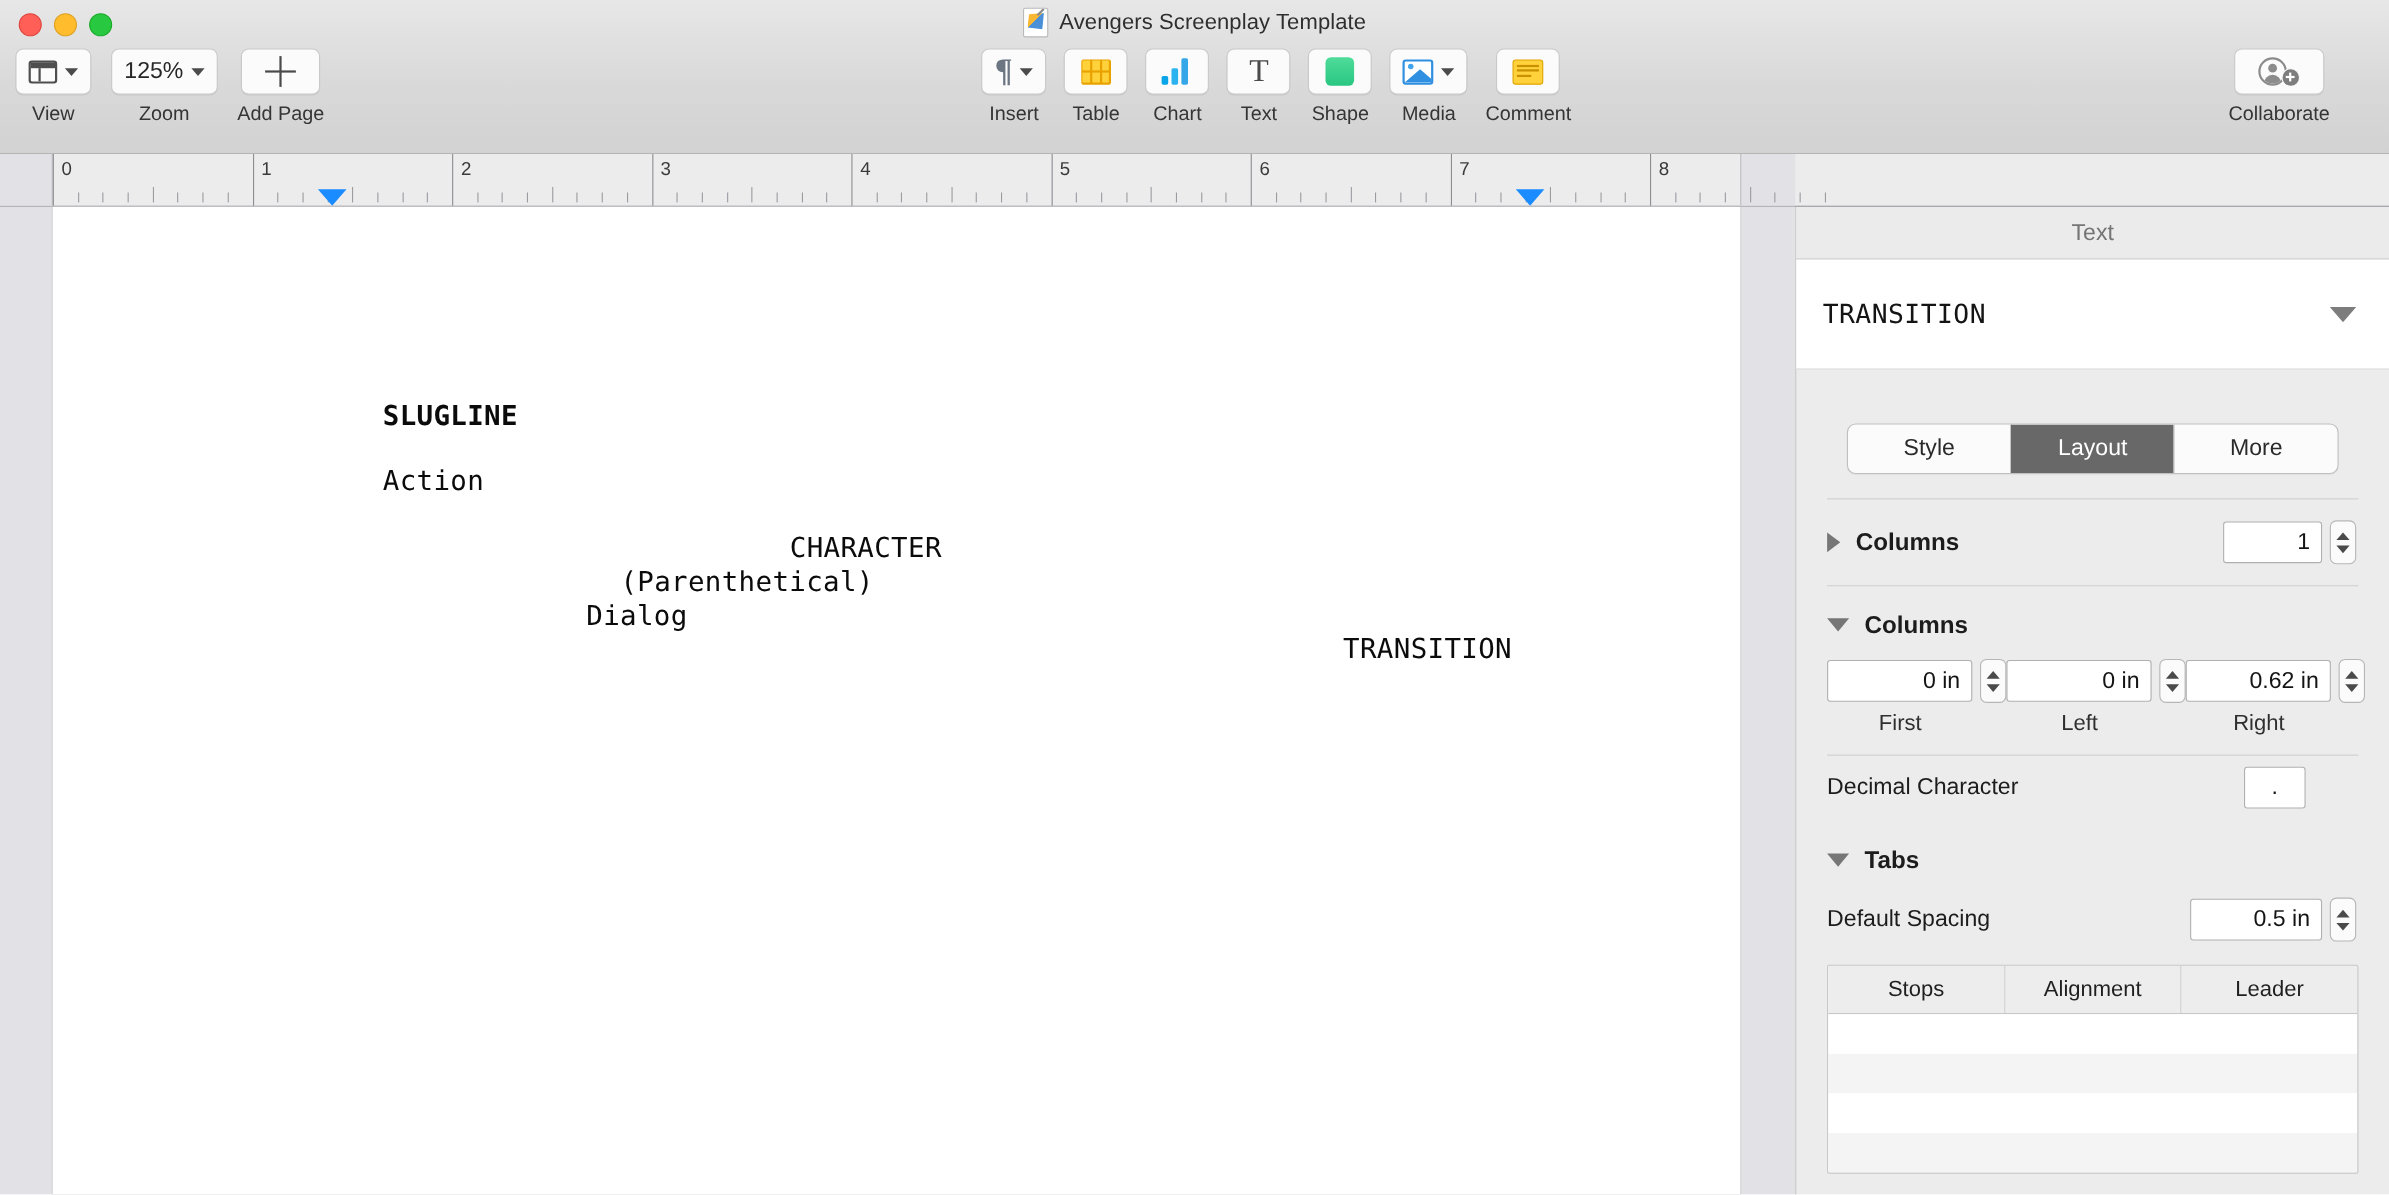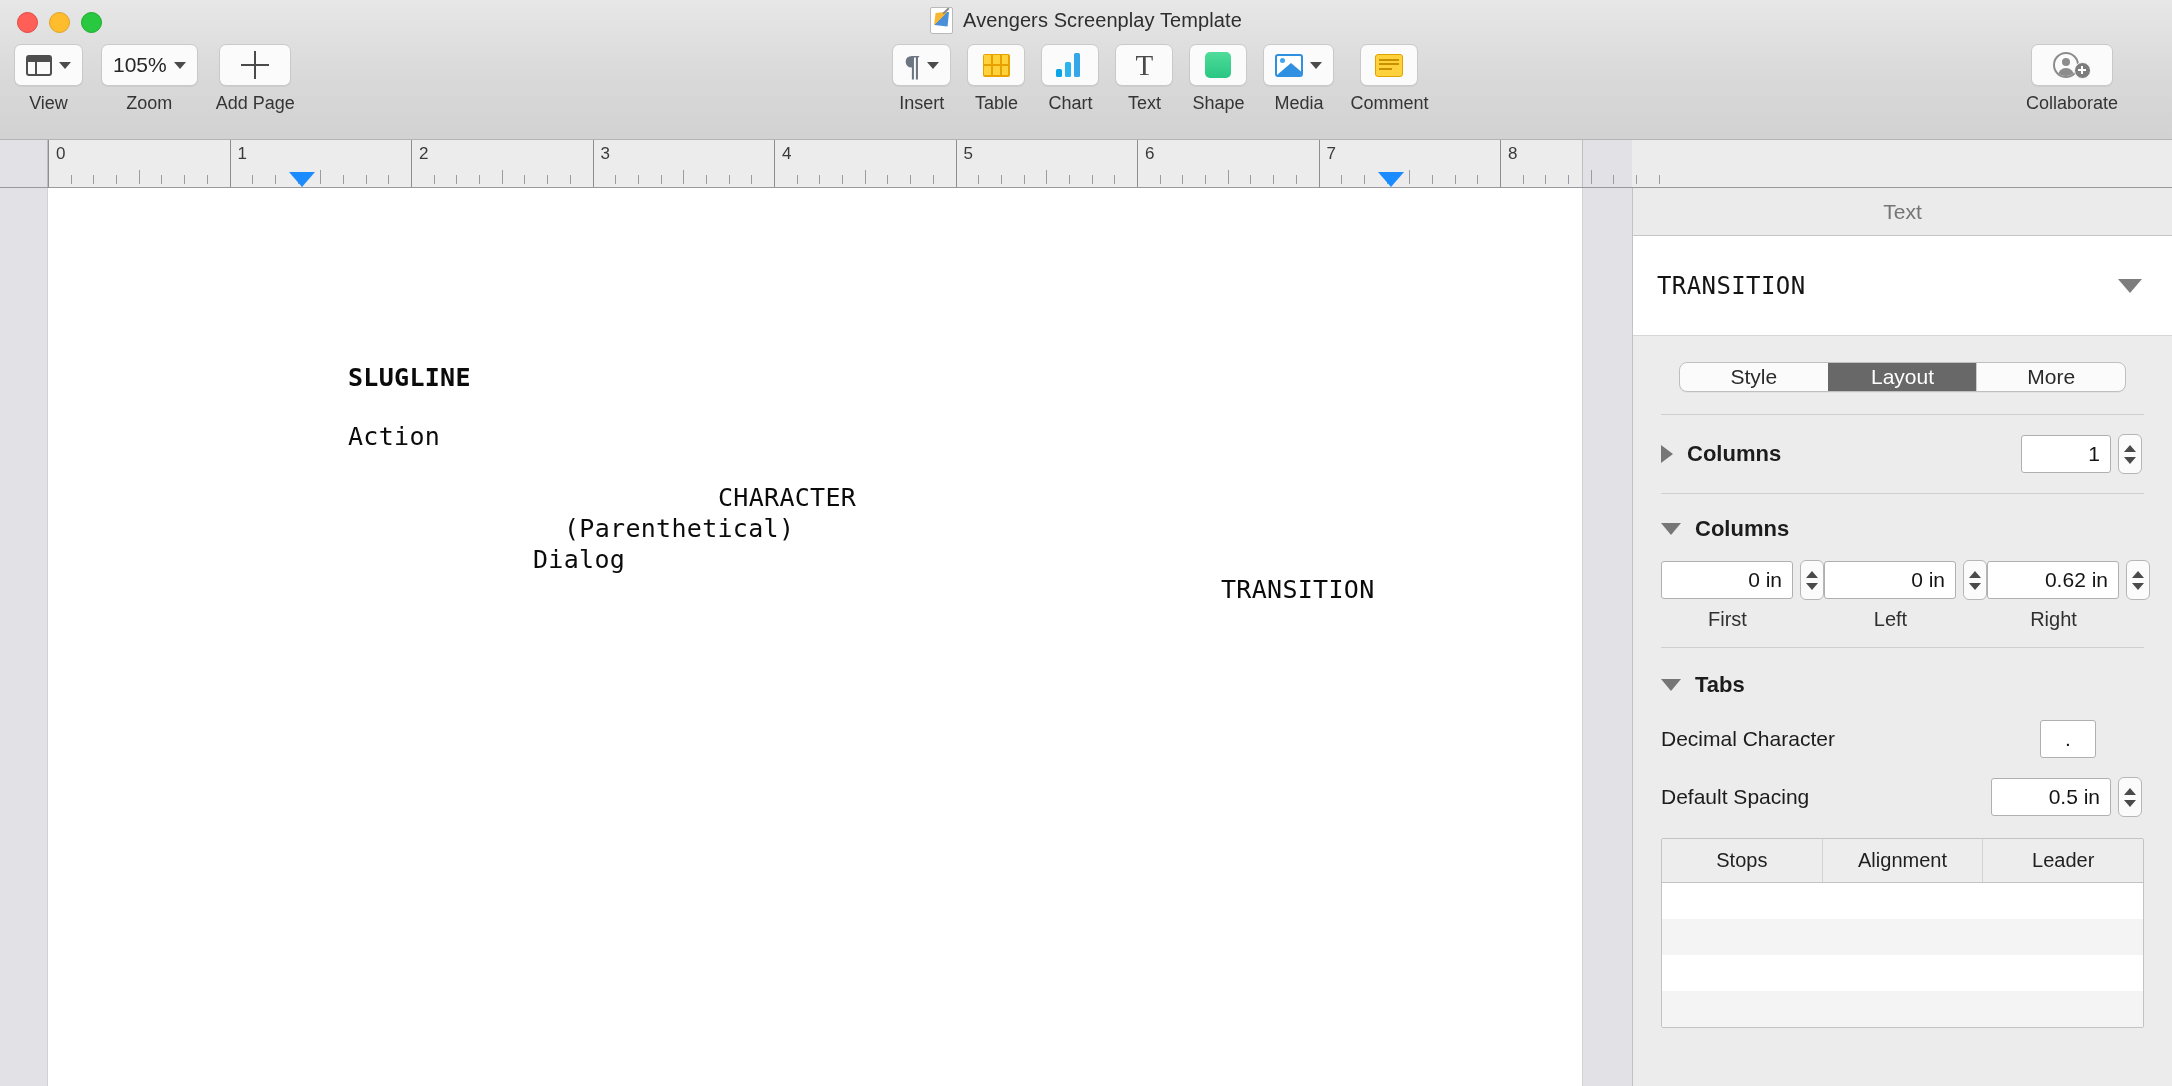--- a/index.html
+++ b/index.html
@@ -362,24 +362,25 @@
     border-right: 12px solid transparent;
     border-top: 14px solid #7d7d7d;
     flex: 0 0 auto;
   }
 
   .tabs-wrap {
     padding: 26px 46px 22px 46px;
     flex: 0 0 auto;
   }
   .tabs {
-    display: flex; height: 30px;
+    display: flex; height: 46px;
     border: 1px solid #bfbfbf; border-radius: 8px; overflow: hidden;
     background: #fbfbfb;
     box-shadow: 0 1px 0 rgba(0,0,0,.04);
+    margin-top: 23px;
   }
   .tabs > div {
     flex: 1 1 0; display: flex; align-items: center; justify-content: center;
     font-size: 21px; color: #2a2a2a; cursor: default;
   }
   .tabs > div + div { border-left: 1px solid #cdcdcd; }
   .tabs .sel { background: #686868; color: #ffffff; border-left-color: #686868; }
 
   .sec-divider { height: 1px; background: #cfcfcf; margin: 0 28px; }
 
@@ -491,21 +492,21 @@
             <span class="ico-view"></span>
             <span class="chev"></span>
           </div>
           <div class="tlabel">View</div>
         </div>
 
         <div style="width:18px"></div>
 
         <div class="titem">
           <div class="tbtn">
-            <span class="zoomval">105%</span>
+            <span class="zoomval">125%</span>
             <span class="chev"></span>
           </div>
           <div class="tlabel">Zoom</div>
         </div>
 
         <div style="width:18px"></div>
 
         <div class="titem">
           <div class="tbtn" style="min-width:72px">
             <span class="ico-plus"></span>
@@ -788,29 +789,29 @@
                 <i class="up"></i>
                 <i class="dn"></i>
               </span>
           </div>
           <div class="ind-cap">Right</div>
         </div>
       </div>
 
       <div class="sec-divider" style="margin-top:16px"></div>
 
-      <div class="row" style="min-height:62px; padding-top:12px">
-        <span class="disc open"></span>
-        <span class="sec-title">Tabs</span>
-      </div>
-
       <div class="row" style="min-height:58px">
         <span class="row-label">Decimal Character</span>
         <span class="grow"></span>
         <span class="field center" style="width:56px; margin-right:46px">.</span>
+      </div>
+
+      <div class="row" style="min-height:62px; padding-top:12px">
+        <span class="disc open"></span>
+        <span class="sec-title">Tabs</span>
       </div>
 
       <div class="row" style="min-height:58px">
         <span class="row-label">Default Spacing</span>
         <span class="grow"></span>
         <span class="field" style="width:120px">0.5 in</span>
         <span class="stepper">
             <i class="up"></i>
             <i class="dn"></i>
           </span>

